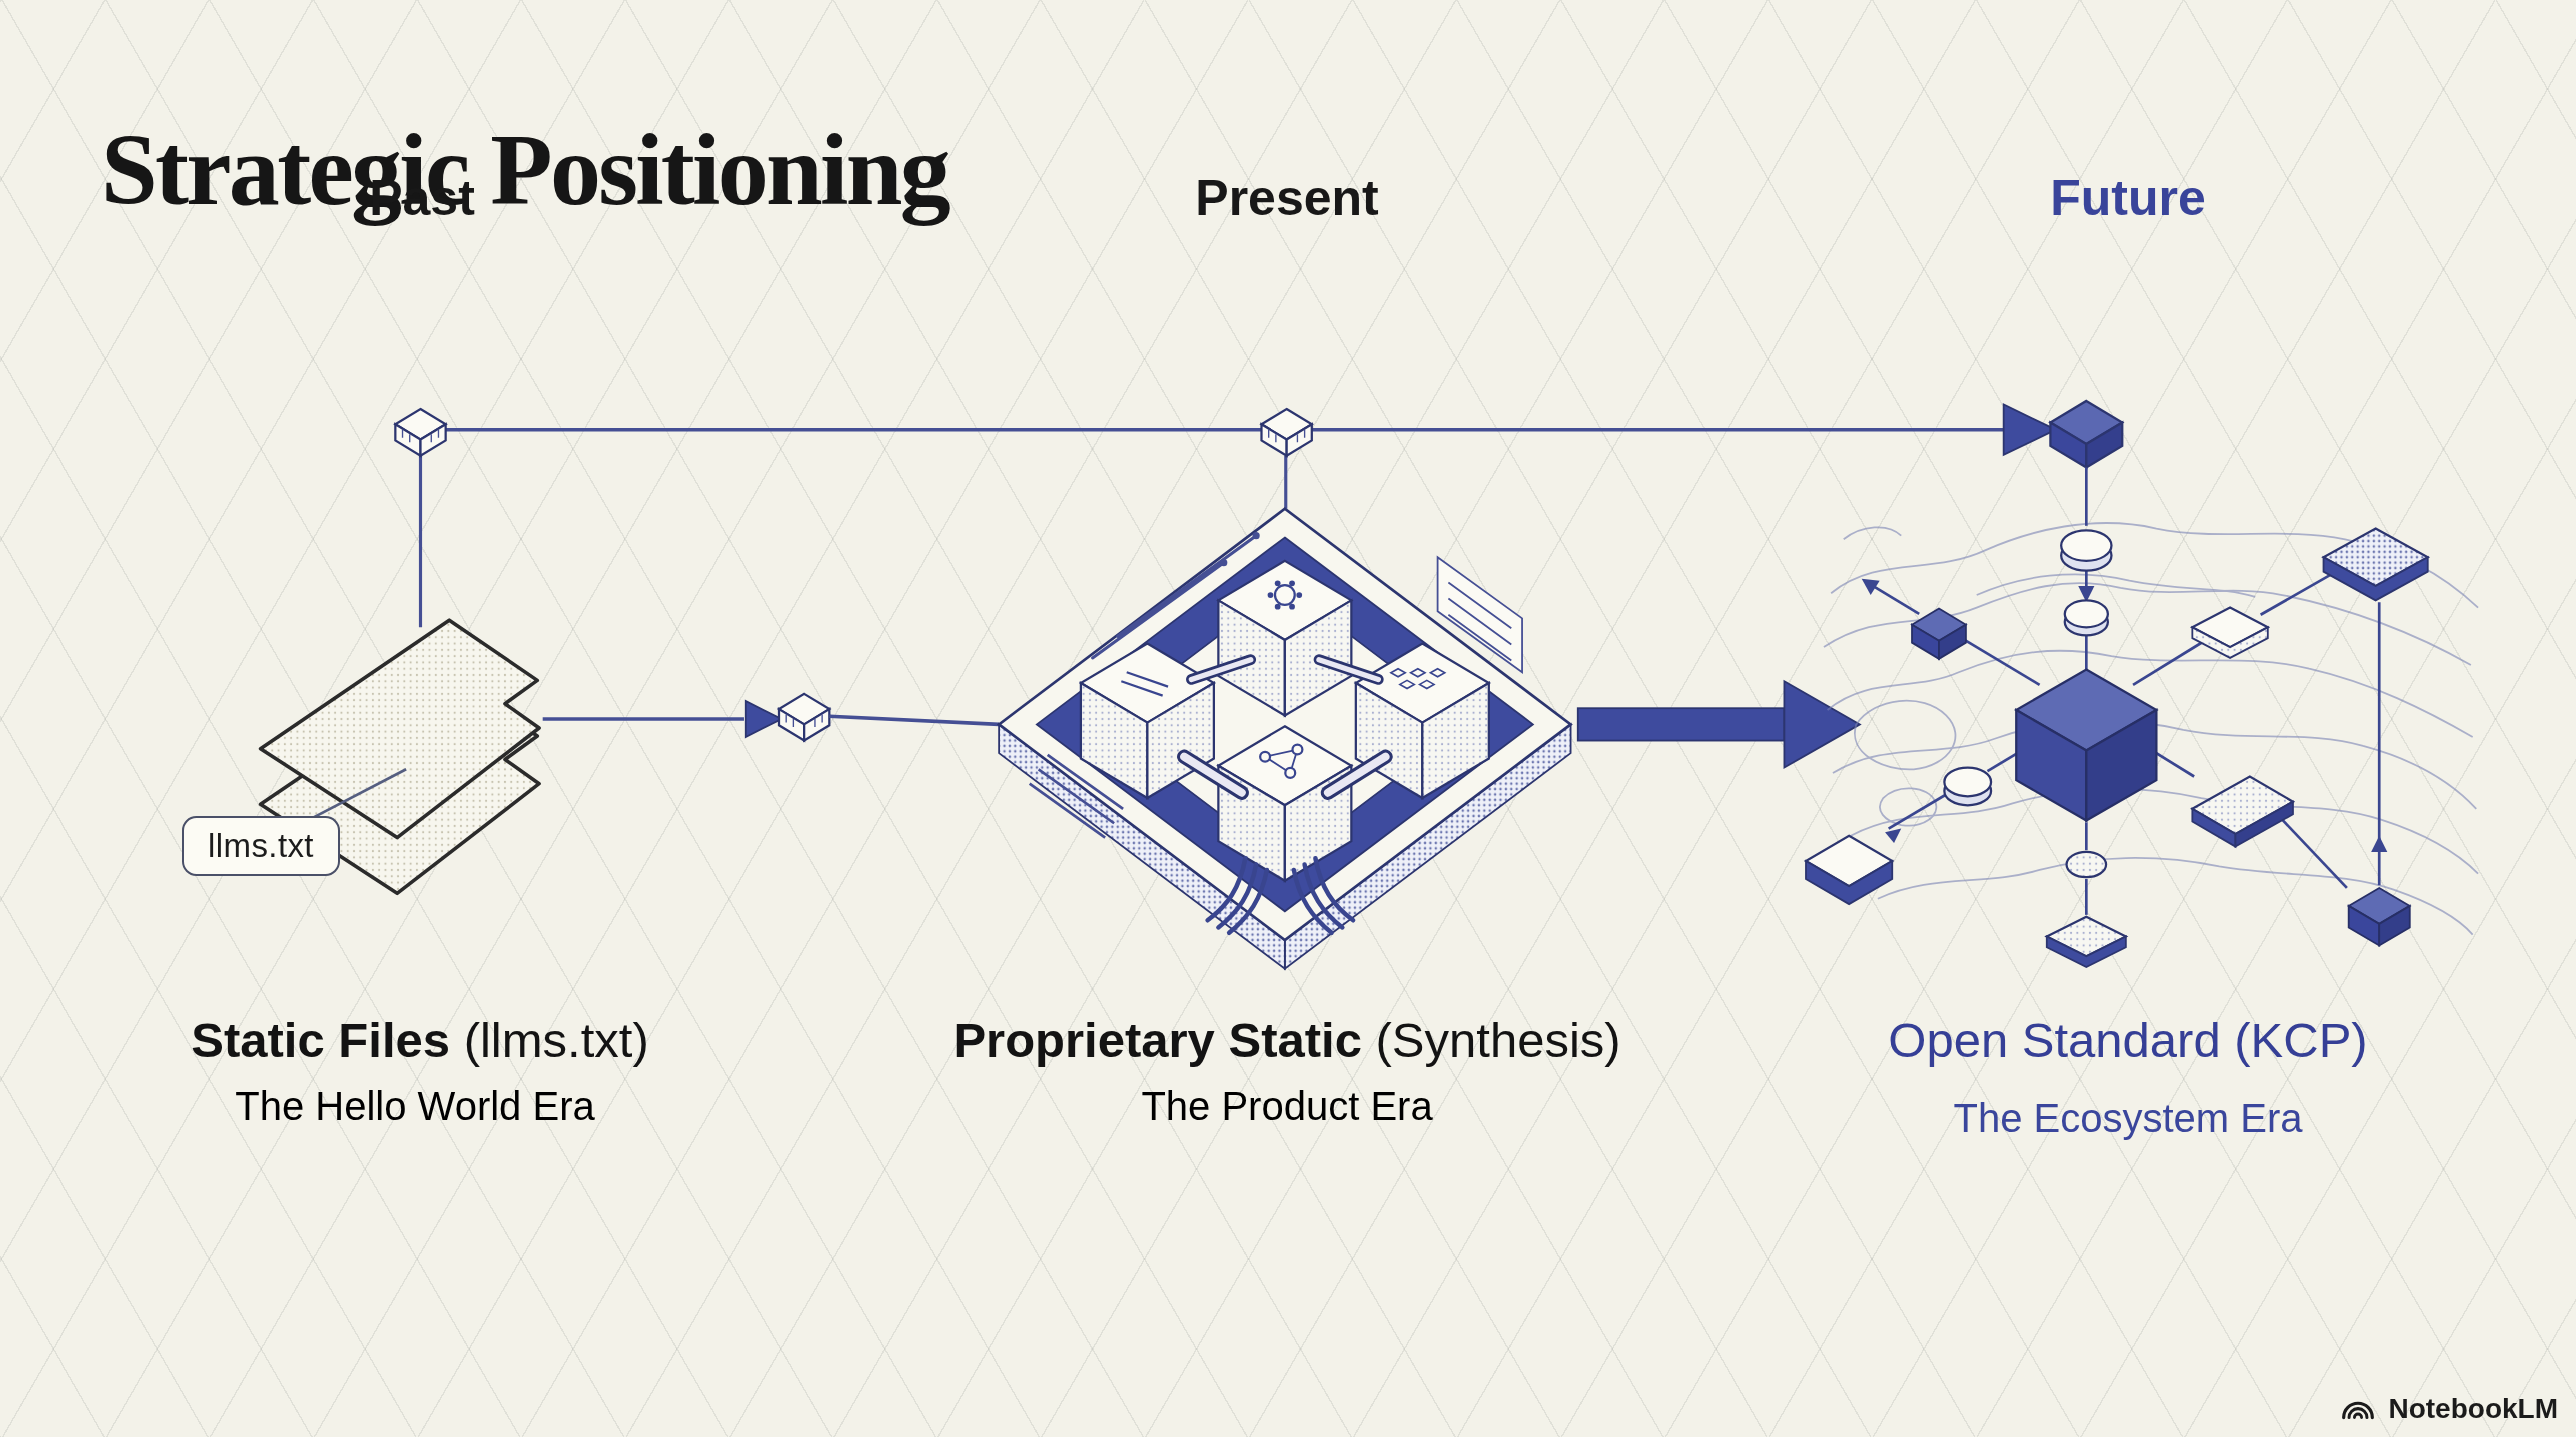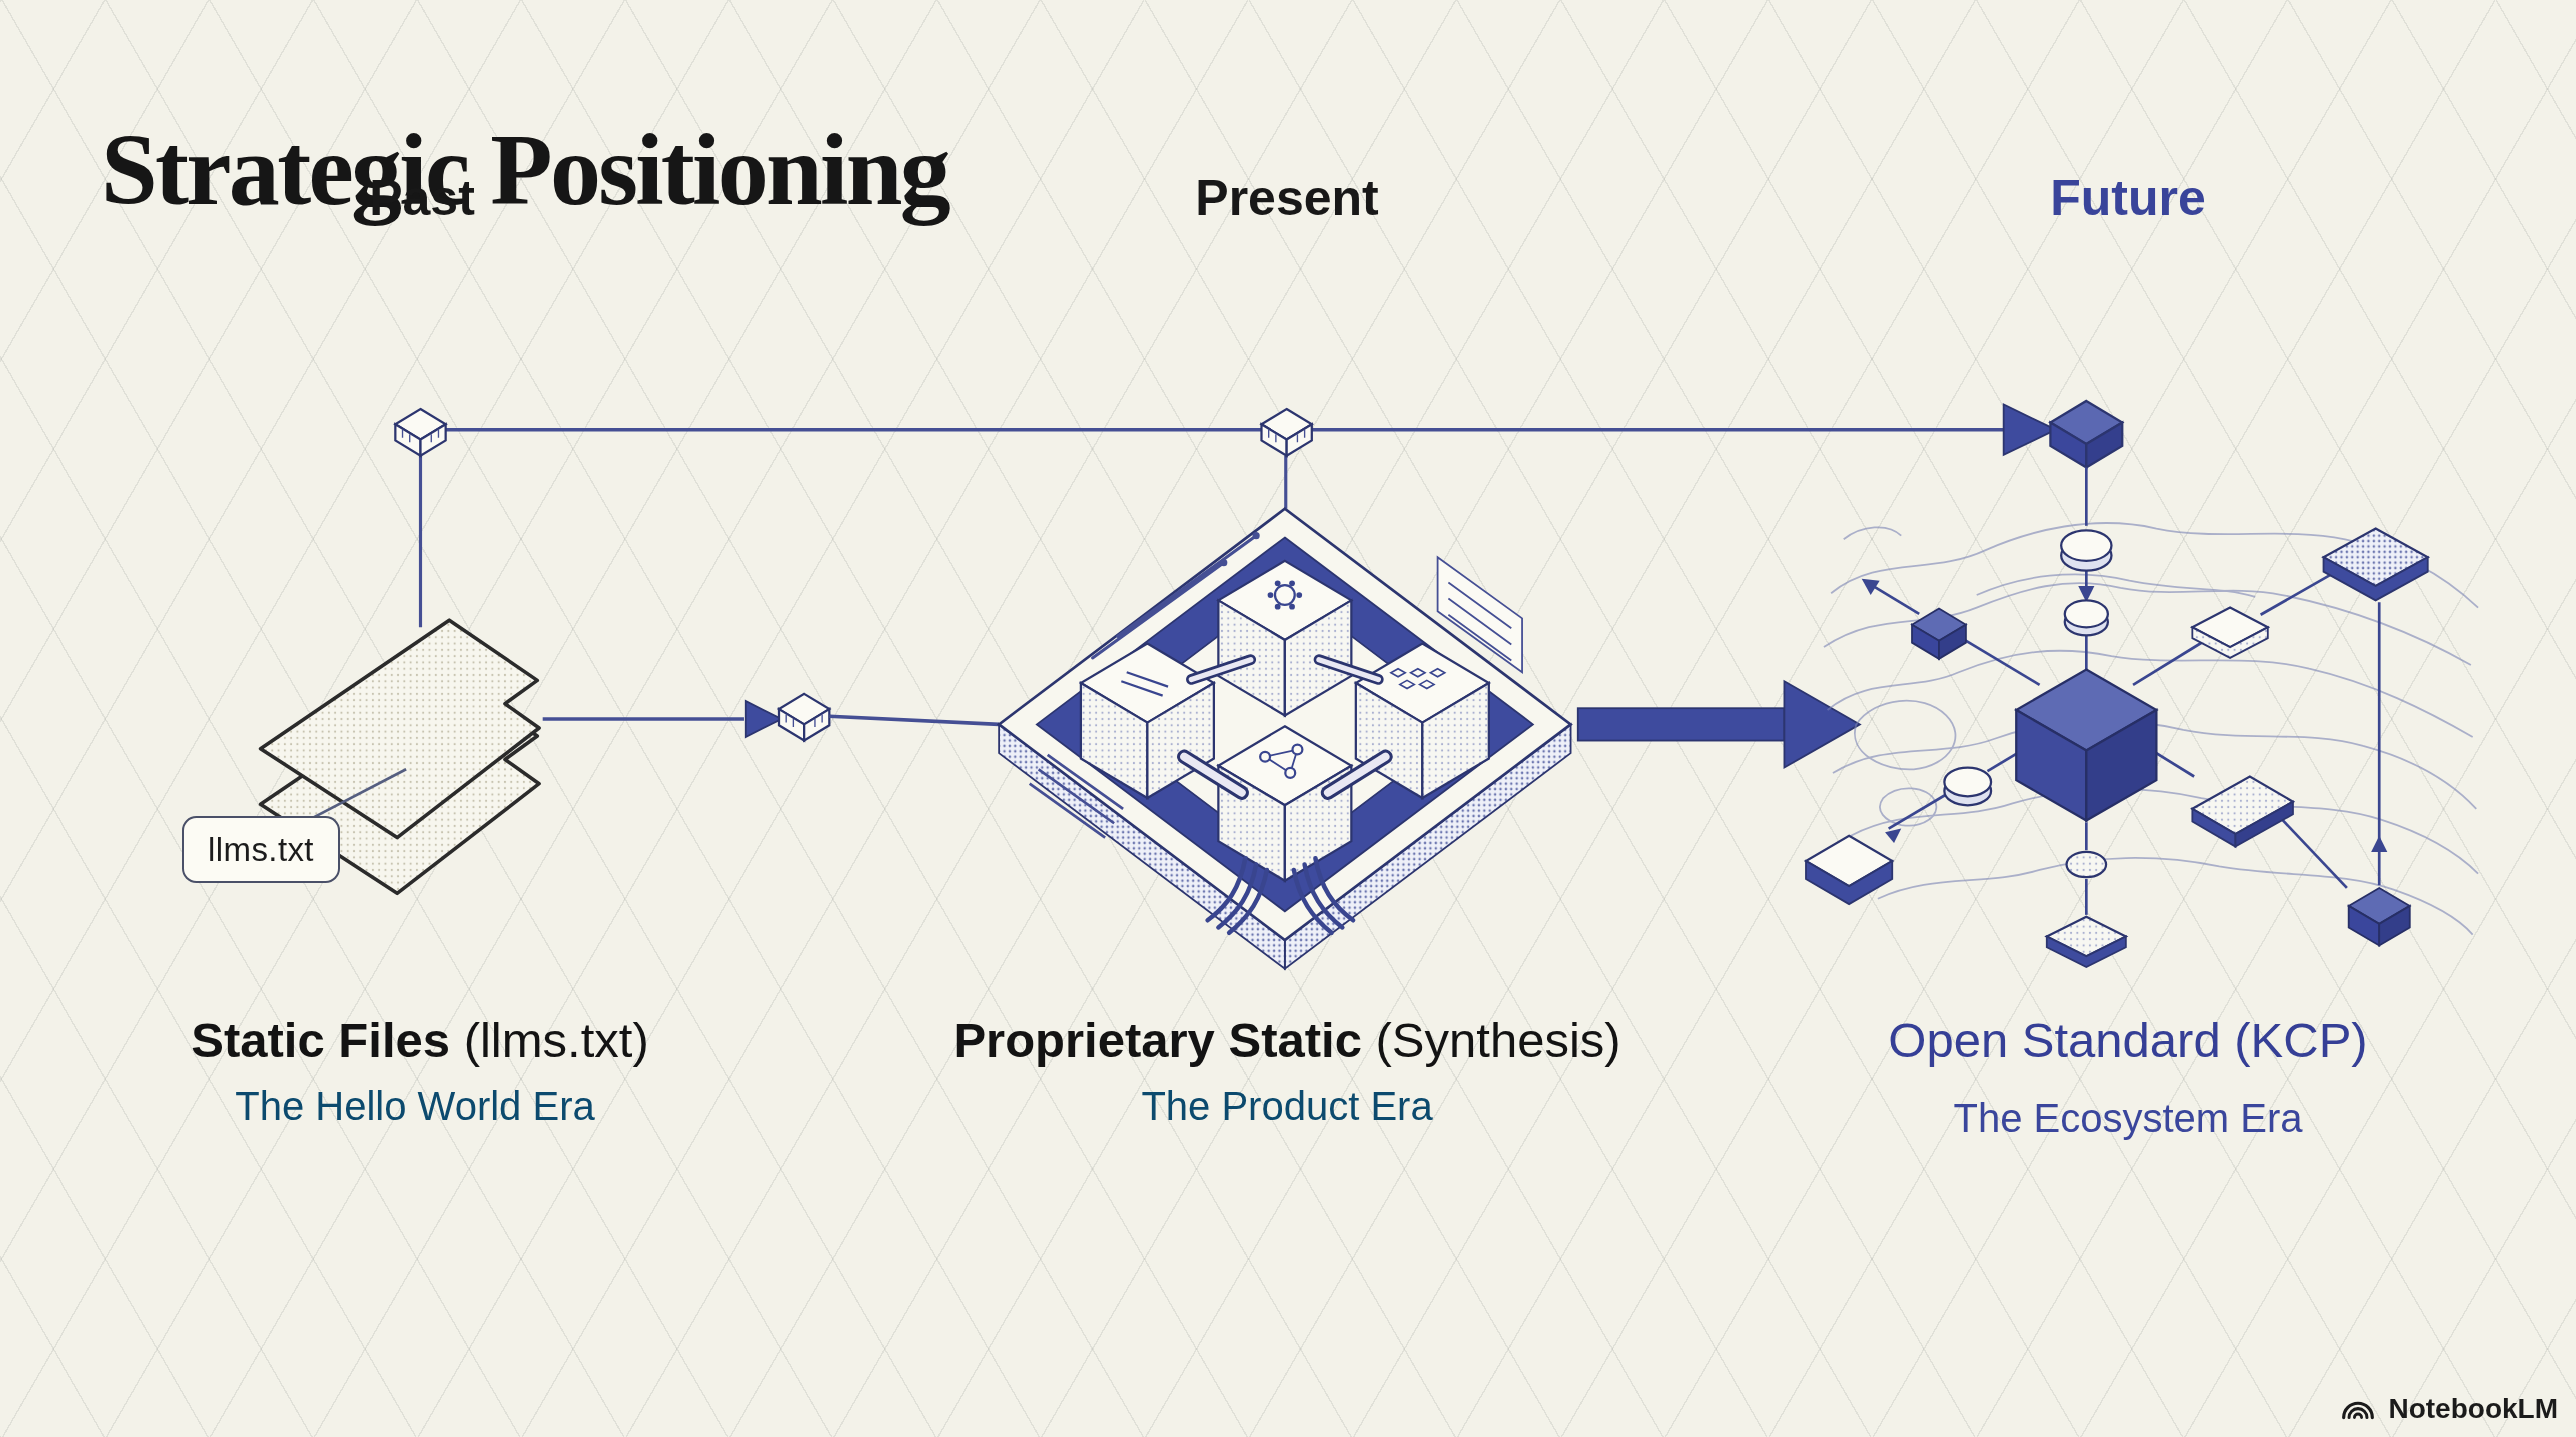--- a/index.html
+++ b/index.html
@@ -15,34 +15,34 @@
   .abs{position:absolute;}
   .title{
     left:101px;top:43px;font-size:102px;font-weight:700;letter-spacing:-2.7px;color:#161616;white-space:nowrap;font-family:Liberation Serif, serif;
   }
   .era-heading{
     top:169px;font-size:50px;font-weight:700;transform:translateX(-50%);white-space:nowrap;color:#181818;text-align:right;
   }
   .era-heading.future{color:#39449a;}
   svg.art{left:0;top:0;width:2576px;height:1438px;}
   .file-pill{
-    left:182px;top:816px;width:158px;height:67px;
+    left:182px;top:816px;width:158px;height:60px;
     background:#fcfbf4;border:2.7px solid #4a5068;border-radius:14.4px;
     display:flex;align-items:center;justify-content:center;
     font-size:33px;color:#1c1c1c;font-weight:500;letter-spacing:0.4px;
     box-sizing:border-box;
   }
   .cap-row1{
     top:1012px;font-size:49px;transform:translateX(-50%);white-space:nowrap;color:#131313;
   }
   .cap-row1 .b{font-weight:700;}
   .cap-row1.future{color:#353f96;}
   .cap-row1.future .b{font-weight:400;}
   .cap-row2{
-    top:1084px;font-size:40px;transform:translateX(-50%);white-space:nowrap;color:#0c4a6e;font-weight:400;
+    top:1084px;font-size:40px;transform:translateX(-50%);white-space:nowrap;color:#000000;font-weight:400;
   }
   .cap-row2.future{color:#3a469c;margin-top:12px;}
   .strategy{
     left:101px;top:1233px;font-size:49px;line-height:1.28;color:#1e1e1e;font-weight:400;
   }
   .footer-brand{
     right:18px;bottom:12.6px;display:flex;align-items:center;gap:13px;
     font-size:28px;font-weight:700;color:#1b1b1b;
   }
 </style>

